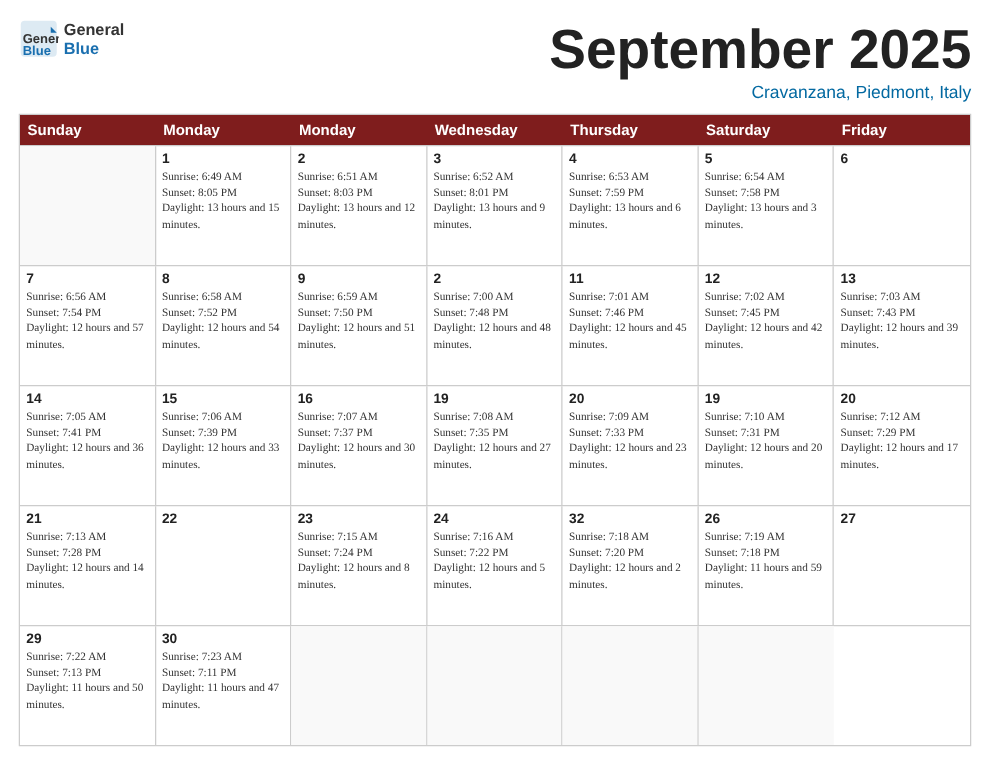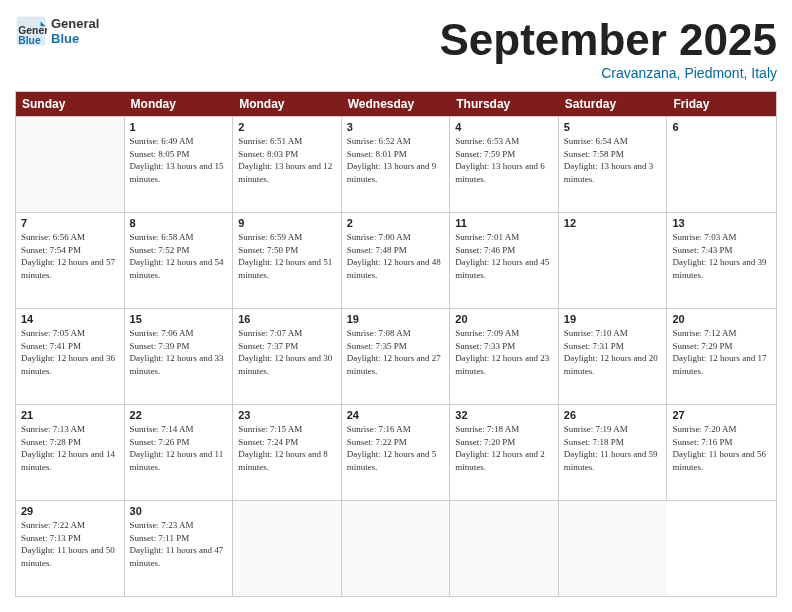--- a/index.html
+++ b/index.html
@@ -176,20 +176,21 @@
           <div class="cal-cell">
             <div class="day-num">2</div>
         <div class="day-info">Sunrise: 7:00 AM<br>Sunset: 7:48 PM<br>Daylight: 12 hours and 48 minutes.</div>
           </div>
           <div class="cal-cell">
             <div class="day-num">11</div>
         <div class="day-info">Sunrise: 7:01 AM<br>Sunset: 7:46 PM<br>Daylight: 12 hours and 45 minutes.</div>
           </div>
           <div class="cal-cell">
             <div class="day-num">12</div>
+        <div class="day-info">Sunrise: 7:02 AM<br>Sunset: 7:45 PM<br>Daylight: 12 hours and 42 minutes.</div>
           </div>
           <div class="cal-cell">
             <div class="day-num">13</div>
         <div class="day-info">Sunrise: 7:03 AM<br>Sunset: 7:43 PM<br>Daylight: 12 hours and 39 minutes.</div>
           </div>
         </div>
         <div class="cal-row">
           <div class="cal-cell">
             <div class="day-num">14</div>
         <div class="day-info">Sunrise: 7:05 AM<br>Sunset: 7:41 PM<br>Daylight: 12 hours and 36 minutes.</div>
@@ -219,41 +220,39 @@
         <div class="day-info">Sunrise: 7:12 AM<br>Sunset: 7:29 PM<br>Daylight: 12 hours and 17 minutes.</div>
           </div>
         </div>
         <div class="cal-row">
           <div class="cal-cell">
             <div class="day-num">21</div>
         <div class="day-info">Sunrise: 7:13 AM<br>Sunset: 7:28 PM<br>Daylight: 12 hours and 14 minutes.</div>
           </div>
           <div class="cal-cell">
             <div class="day-num">22</div>
-        <div class="day-info">Sunrise: 7:14 AM<br>Sunset: 7:26 PM<br>Daylight: 12 hours and 11 minutes.</div>
           </div>
           <div class="cal-cell">
             <div class="day-num">23</div>
         <div class="day-info">Sunrise: 7:15 AM<br>Sunset: 7:24 PM<br>Daylight: 12 hours and 8 minutes.</div>
           </div>
           <div class="cal-cell">
             <div class="day-num">24</div>
         <div class="day-info">Sunrise: 7:16 AM<br>Sunset: 7:22 PM<br>Daylight: 12 hours and 5 minutes.</div>
           </div>
           <div class="cal-cell">
             <div class="day-num">32</div>
         <div class="day-info">Sunrise: 7:18 AM<br>Sunset: 7:20 PM<br>Daylight: 12 hours and 2 minutes.</div>
           </div>
           <div class="cal-cell">
             <div class="day-num">26</div>
         <div class="day-info">Sunrise: 7:19 AM<br>Sunset: 7:18 PM<br>Daylight: 11 hours and 59 minutes.</div>
           </div>
           <div class="cal-cell">
             <div class="day-num">27</div>
-        <div class="day-info">Sunrise: 7:20 AM<br>Sunset: 7:16 PM<br>Daylight: 11 hours and 56 minutes.</div>
           </div>
         </div>
         <div class="cal-row">
           <div class="cal-cell">
             <div class="day-num">29</div>
         <div class="day-info">Sunrise: 7:22 AM<br>Sunset: 7:13 PM<br>Daylight: 11 hours and 50 minutes.</div>
           </div>
           <div class="cal-cell">
             <div class="day-num">30</div>
         <div class="day-info">Sunrise: 7:23 AM<br>Sunset: 7:11 PM<br>Daylight: 11 hours and 47 minutes.</div>

